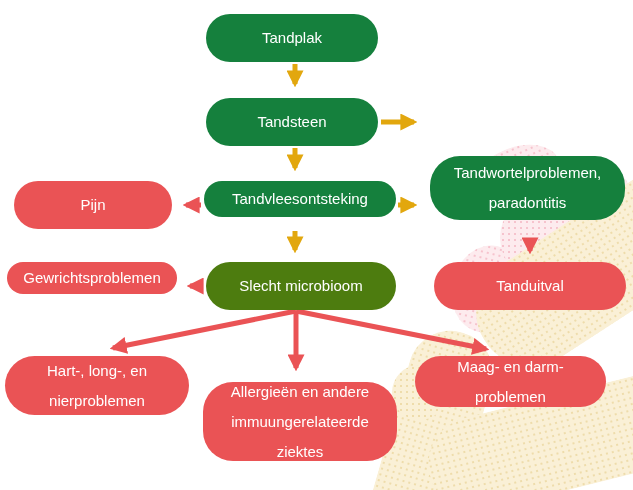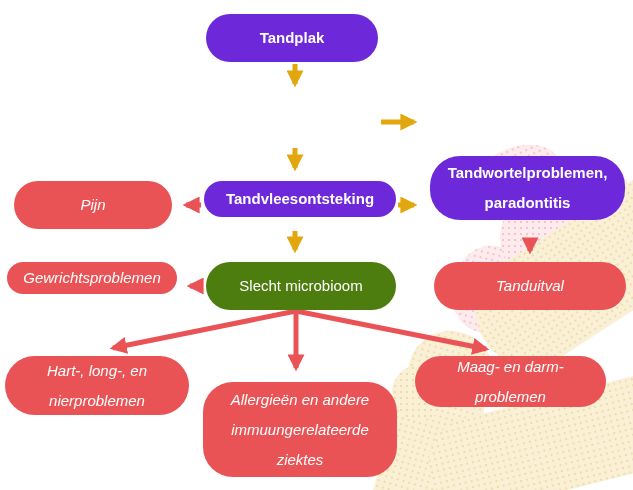--- a/index.html
+++ b/index.html
@@ -27,22 +27,22 @@
   .edge-gold { stroke:#E2A70E; stroke-width:5; fill:none; }
   .edge-red  { stroke:#EA5355; stroke-width:5; fill:none; }
   
   .node {
     position:absolute; z-index:3;
     display:flex; align-items:center; justify-content:center;
     text-align:center; color:#ffffff;
     font-size:15px; line-height:30px; white-space:pre-line;
     border-radius:30px;
   }
-  .gold   { background:#6d28d9;font-weight:bold; }
-  .red    { background:#EA5355;font-style:italic; }
+  .gold   { background:#15803d; }
+  .red    { background:#EA5355; }
   .salmon { background:#4d7c0f; }
 </style>
 </head>
 <body>
 
 <div id="stage">
 
   <div>
     <div class="petal" style="left:468px;top:148px;width:95px;height:62px;transform:rotate(-24deg);"></div>
     <div class="petal" style="left:545px;top:158px;width:88px;height:68px;transform:rotate(22deg);"></div>
@@ -75,28 +75,29 @@
     <path class="edge-gold" d="M398,205 L414,205" marker-end="url(#head-gold)"></path>
     <path class="edge-gold" d="M295,231 L295,250" marker-end="url(#head-gold)"></path>
     <path class="edge-red" d="M530,240 L530,251" marker-end="url(#head-red)"></path>
     <path class="edge-red" d="M203,286 L190,286" marker-end="url(#head-red)"></path>
     <path class="edge-red" d="M296,311 L113,348" marker-end="url(#head-red)"></path>
     <path class="edge-red" d="M296,311 L296,368" marker-end="url(#head-red)"></path>
     <path class="edge-red" d="M296,311 L486,349" marker-end="url(#head-red)"></path>
   </svg>
 
   <div class="node gold" style="left:206px;top:14px;width:172px;height:48px;">Tandplak</div>
+  <div class="node gold" style="left:206px;top:98px;width:172px;height:48px;">Tandsteen</div>
   <div class="node gold" style="left:204px;top:181px;width:192px;height:36px;">Tandvleesontsteking</div>
   <div class="node red" style="left:14px;top:181px;width:158px;height:48px;">Pijn</div>
   <div class="node gold" style="left:430px;top:156px;width:195px;height:64px;">Tandwortelproblemen,
 paradontitis</div>
   <div class="node red" style="left:434px;top:262px;width:192px;height:48px;">Tanduitval</div>
   <div class="node salmon" style="left:206px;top:262px;width:190px;height:48px;">Slecht microbioom</div>
   <div class="node red" style="left:7px;top:262px;width:170px;height:32px;">Gewrichtsproblemen</div>
   <div class="node red" style="left:5px;top:356px;width:184px;height:59px;">Hart-, long-, en
 nierproblemen</div>
-  <div class="node red" style="left:203px;top:382px;width:194px;height:95px;">Allergieën en andere
+  <div class="node red" style="left:203px;top:382px;width:194px;height:79px;">Allergieën en andere
 immuungerelateerde
 ziektes</div>
   <div class="node red" style="left:415px;top:356px;width:191px;height:51px;">Maag- en darm-
 problemen</div>
 
 </div>
 
 </body></html>

